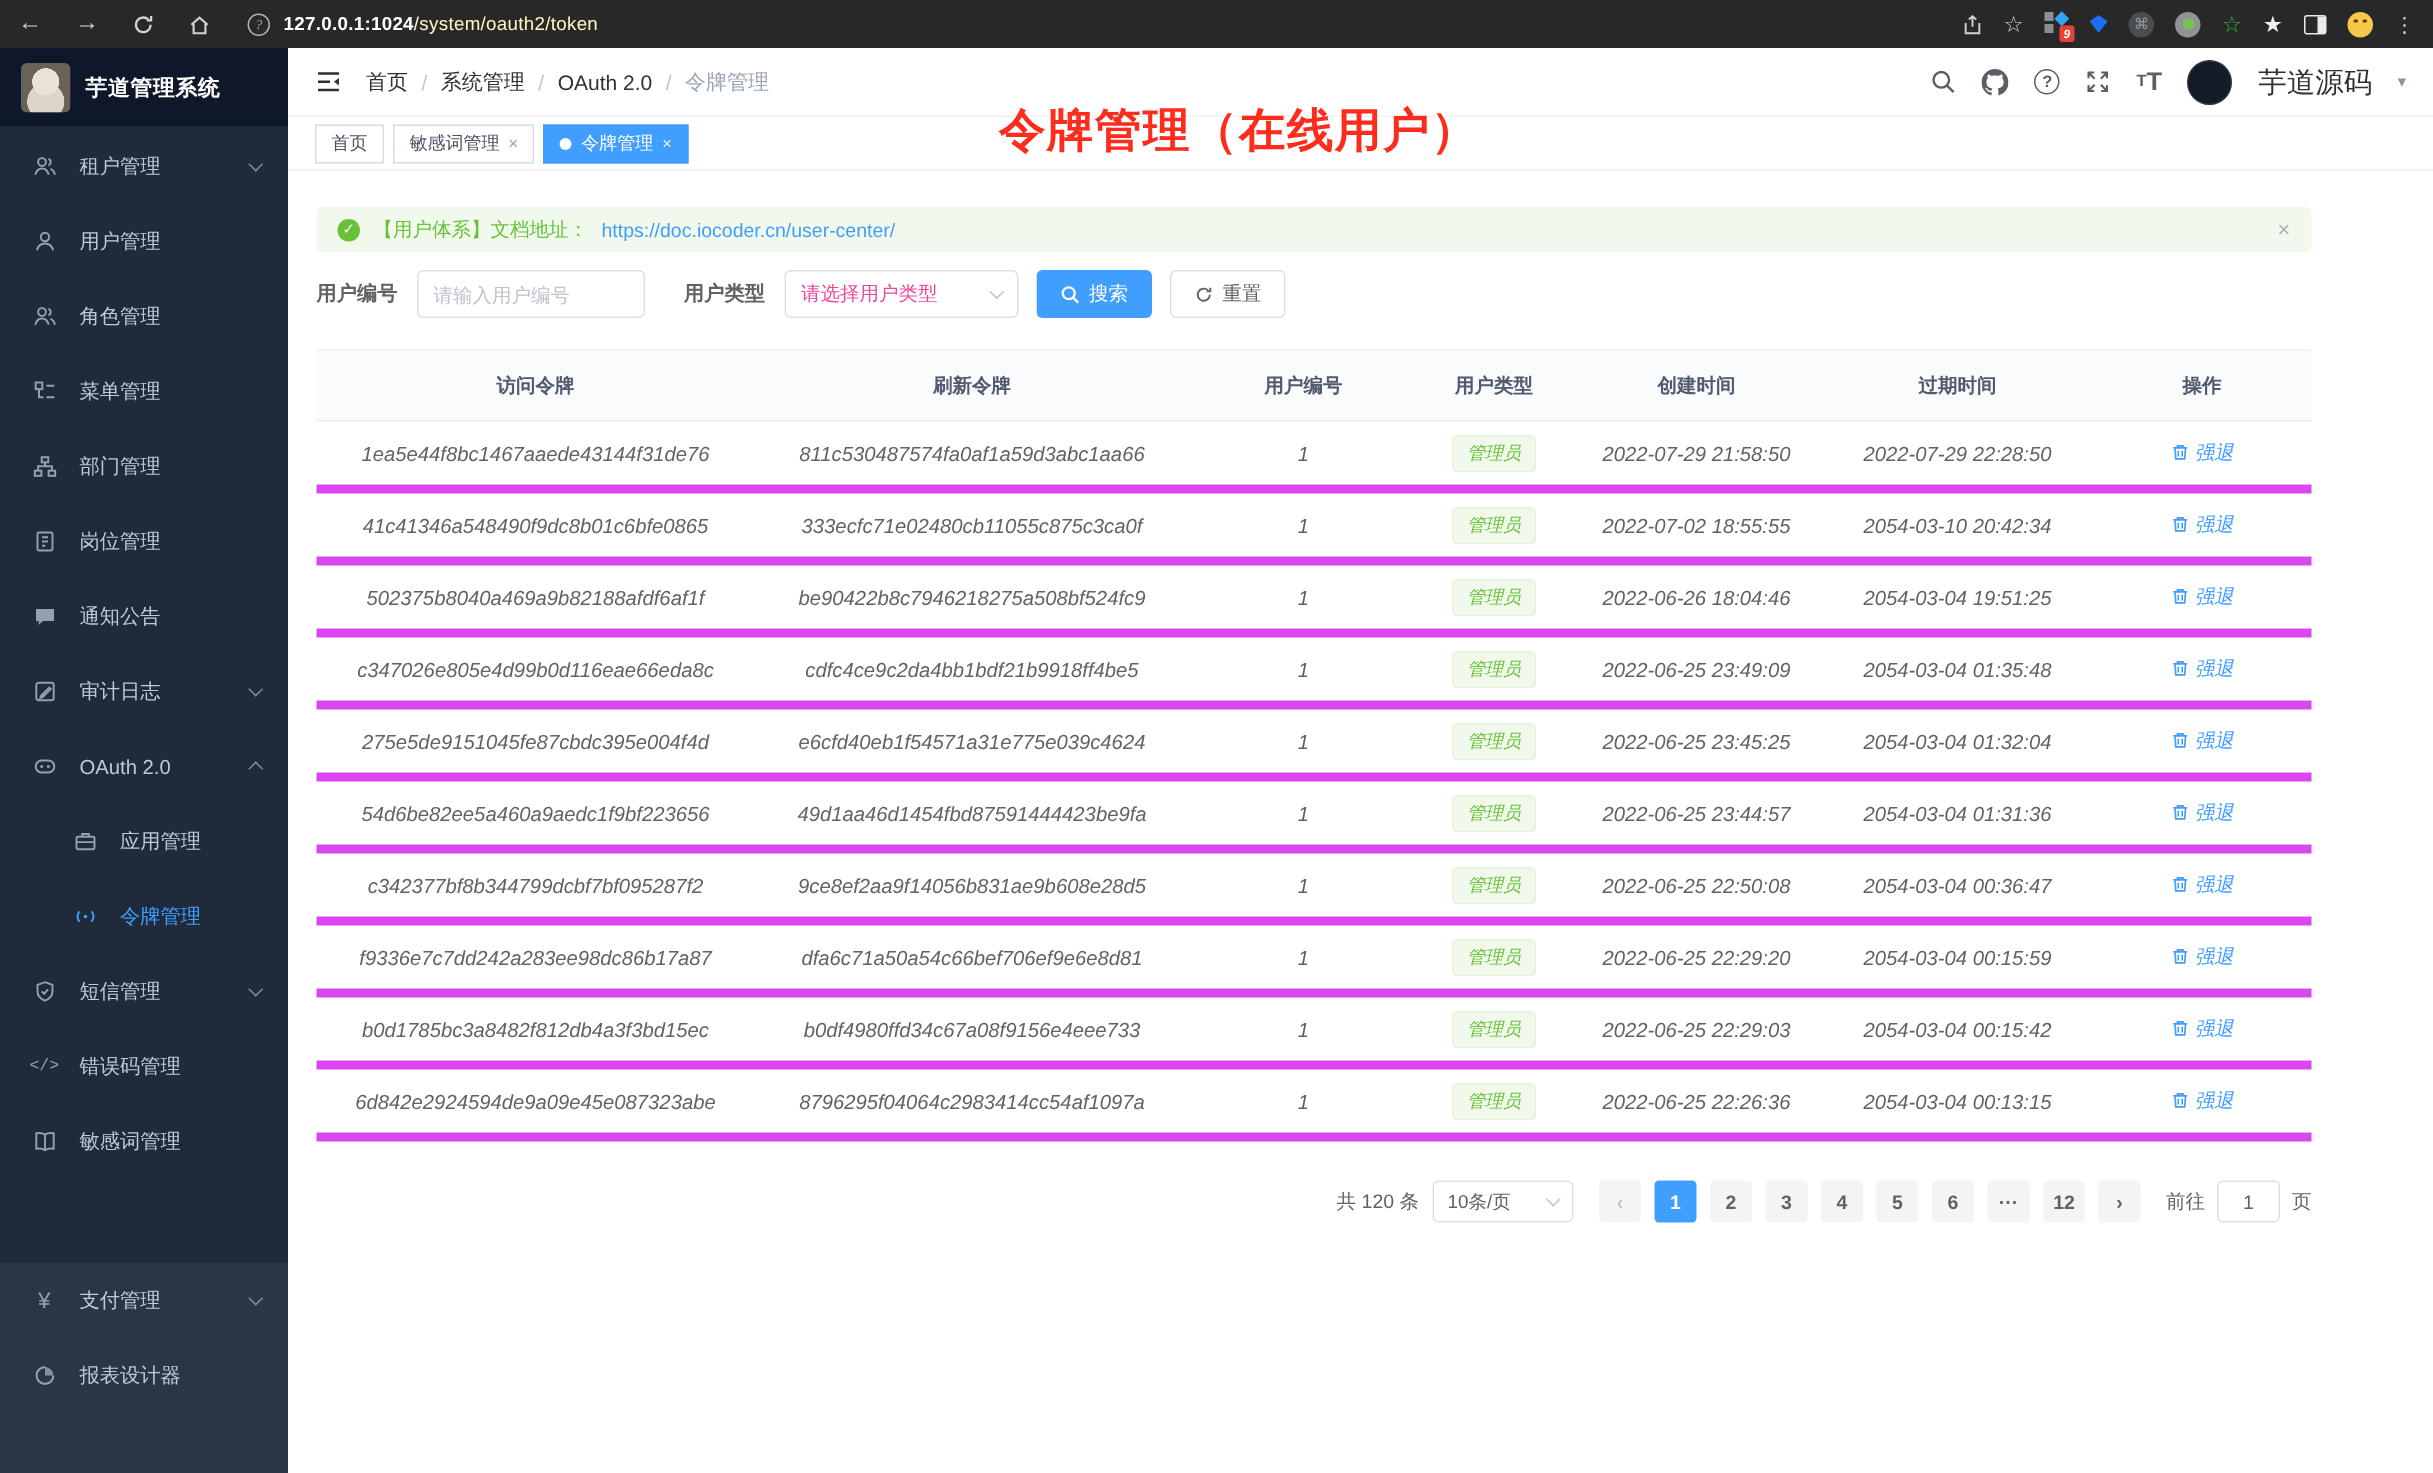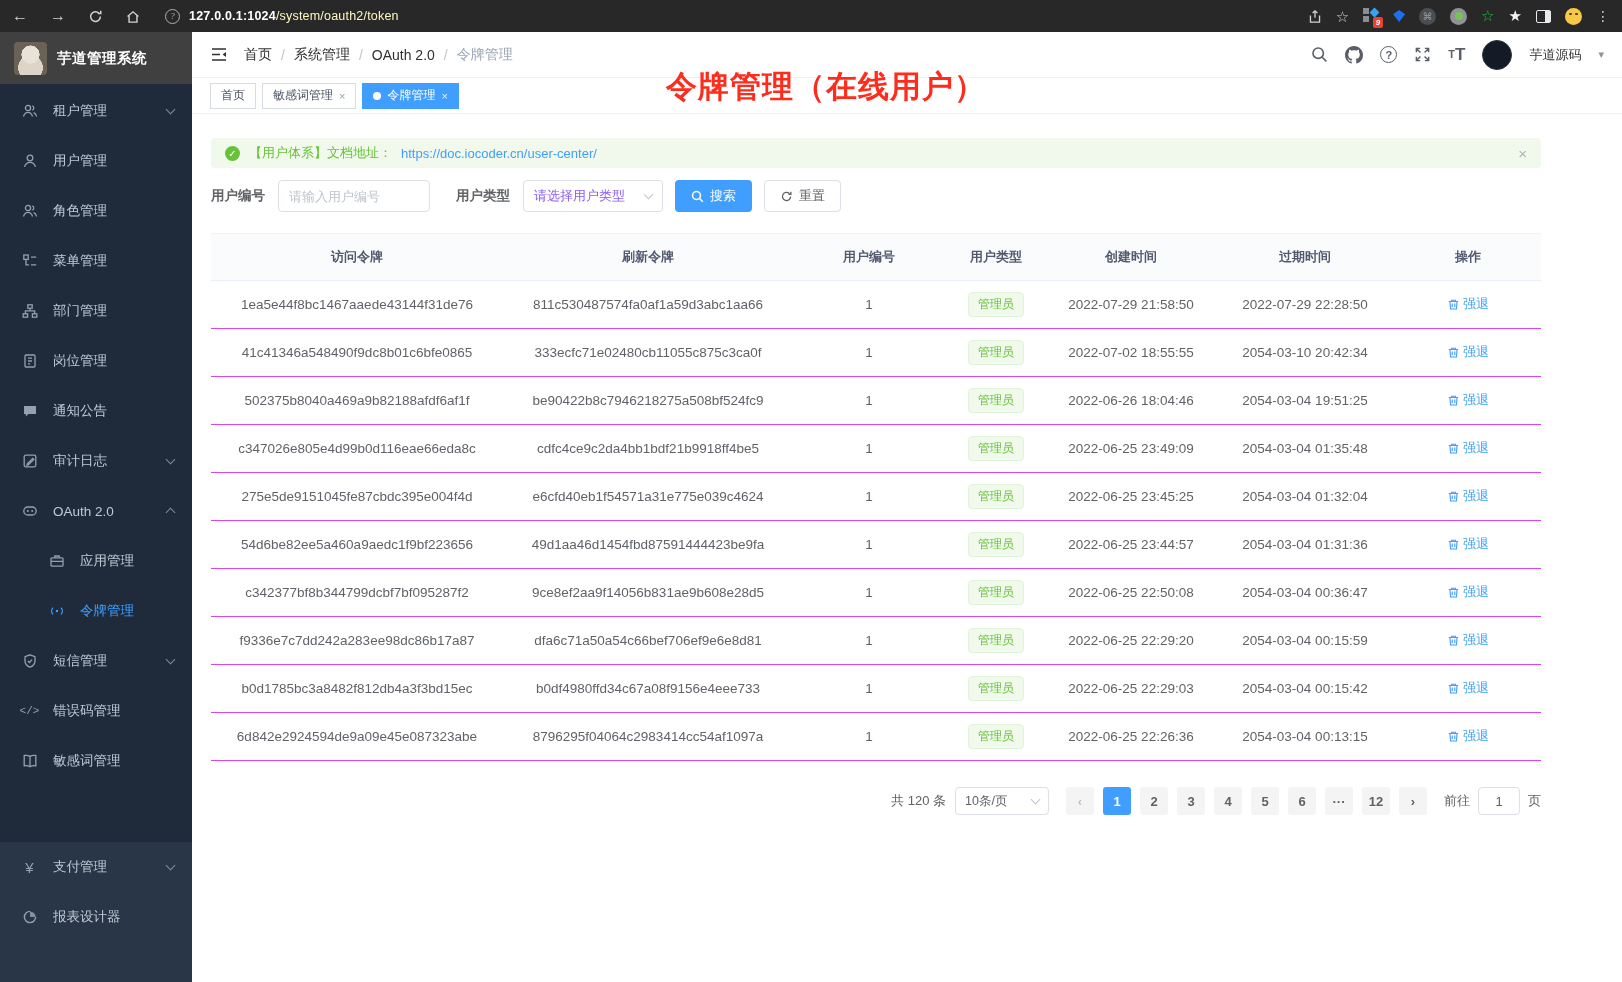--- a/index.html
+++ b/index.html
@@ -33,21 +33,21 @@
   .panel-ic i { position:absolute; right:0; top:0; bottom:0; width:5px; background:#e8eaed; display:block; }
   .emoji { width:17px; height:17px; border-radius:50%; background:#f7c948; position:relative; }
   .emoji i { position:absolute; left:4px; top:5px; width:2.5px; height:2.5px; border-radius:50%; background:#5a3c0a; box-shadow:6px 0 0 #5a3c0a; display:block; }
   .kebab { font-size:14px; color:#cfd2d6; }
 
   
   .app { display:flex; height:950px; }
 
   
   .sidebar { width:192px; background:#1f2b3b; display:flex; flex-direction:column; flex-shrink:0; }
-  .logo { height:52px; background:#404040; display:flex; align-items:center; padding:0 14px; gap:10px; }
+  .logo { height:52px; background:#0f172a; display:flex; align-items:center; padding:0 14px; gap:10px; }
   .logo .img { width:33px; height:33px; border-radius:4px; background:#8d8377; display:flex; align-items:center; justify-content:center; font-size:18px; overflow:hidden; }
   .logo .img b { width:100%; height:100%; display:block; background:
      radial-gradient(circle at 50% 38%, #e8e2d8 0 34%, transparent 35%),
      radial-gradient(circle at 50% 78%, #ddd5c8 0 40%, transparent 41%),
      #6b6257; }
   .logo .title { color:#fff; font-size:14.5px; font-weight:bold; letter-spacing:.5px; }
   .menu { flex:1; padding-top:2px; }
   .mitem { height:50px; display:flex; align-items:center; padding:0 18px 0 21px; color:#c0c9d4; font-size:13.5px; cursor:pointer; }
   .mitem .mic { width:17px; margin-right:15px; color:#94a0b0; display:flex; justify-content:center; }
   .mitem .lbl { flex:1; }
@@ -65,21 +65,21 @@
   .fold { margin-right:16px; color:#303133; cursor:pointer; display:flex; }
   .crumb { display:flex; align-items:center; gap:9px; font-size:14px; color:#303133; }
   .crumb .sep { color:#c0c4cc; }
   .crumb .cur { color:#9aa5b5; }
   .topbar .tools { margin-left:auto; display:flex; align-items:center; gap:17px; color:#5a5e66; }
   .tools .ti { cursor:pointer; display:flex; align-items:center; }
   .help-ic { width:17px; height:17px; border:1.5px solid #5a5e66; border-radius:50%; font-size:11px; font-weight:bold; display:flex; align-items:center; justify-content:center; }
   .ticon { font-weight:bold; font-size:17px; line-height:1; }
   .ticon small { font-size:11px; font-weight:bold; }
   .avatar { width:30px; height:30px; border-radius:50%; background:#141b26; border:1px solid #2a3442; }
-  .uname { font-size:13px; color:#303133; }
+  .uname { font-size:19px; color:#303133; }
   .caret { color:#8d939c; font-size:11px; }
 
   .tagsbar { height:36px; display:flex; align-items:center; gap:6px; padding:0 18px; border-bottom:1px solid #eceff4; }
   .tag-tab { height:26px; display:flex; align-items:center; padding:0 10px; border:1px solid #d8dce5; background:#fff; color:#495060; font-size:12px; cursor:pointer; gap:6px; }
   .tag-tab .x { font-size:11px; color:#9aa0ab; }
   .tag-tab.active { background:#409eff; border-color:#409eff; color:#fff; }
   .tag-tab.active .x { color:#e8f2ff; }
   .dot { width:8px; height:8px; border-radius:50%; background:#fff; }
 
   .annotation { position:absolute; left:666px; top:66px; font-size:31px; font-weight:bold; color:#fd2c1c; letter-spacing:1px; z-index:5; white-space:nowrap; }
@@ -89,32 +89,32 @@
 
   .alert { height:30px; background:#f0f9eb; border-radius:4px; display:flex; align-items:center; padding:0 14px; gap:9px; font-size:13px; color:#67c23a; }
   .alert .chk { width:15px; height:15px; border-radius:50%; background:#67c23a; color:#fff; font-size:10px; display:flex; align-items:center; justify-content:center; flex-shrink:0; }
   .alert a { color:#409eff; text-decoration:none; cursor:pointer; }
   .alert .close { margin-left:auto; color:#aeb3bb; font-size:15px; cursor:pointer; }
 
   .filters { margin-top:12px; display:flex; align-items:center; }
   .flabel { font-size:13.5px; font-weight:bold; color:#606266; margin-right:13px; }
   .finput, .fselect { width:152px; height:32px; border:1px solid #dcdfe6; border-radius:4px; padding:0 10px; font-size:13px; color:#606266; background:#fff; font-family:inherit; }
   .finput::placeholder { color:#bfc4cc; }
-  .fselect { width:140px; display:flex; align-items:center; justify-content:space-between; color:#8b5cf6; cursor:pointer; }
+  .fselect { width:156px; display:flex; align-items:center; justify-content:space-between; color:#ec4899; cursor:pointer; }
   .sel-chev { width:7px; height:7px; border-right:1.3px solid #c0c4cc; border-bottom:1.3px solid #c0c4cc; transform:rotate(45deg); margin-top:-3px; }
   .gap1 { width:26px; } .gap2 { width:12px; }
   .btn { height:32px; border-radius:4px; font-size:13px; display:flex; align-items:center; gap:6px; padding:0 15px; cursor:pointer; border:1px solid transparent; font-family:inherit; }
   .btn-primary { background:#409eff; color:#fff; }
   .btn-plain { background:#fff; color:#606266; border-color:#dcdfe6; }
 
   .table { margin-top:21px; }
   .thead, .trow { display:grid; grid-template-columns:292px 290px 152px 102px 168px 180px 146px; align-items:center; }
   .thead { height:48px; background:#fafbfd; border-top:1px solid #f0f1f4; border-bottom:1px solid #ebeef5; }
   .th { font-size:13px; font-weight:bold; color:#515a6e; text-align:center; }
-  .trow { height:48px; border-bottom:1px solid #d946ef; }
+  .trow { height:48px; border-bottom:6px solid #d946ef;font-style:italic; }
   .td { font-size:13.5px; color:#5f6368; text-align:center; overflow:hidden; text-overflow:ellipsis; white-space:nowrap; }
   .tag-success { display:inline-block; padding:3px 9px; font-size:12px; color:#67c23a; background:#f0f9eb; border:1px solid #e1f3d8; border-radius:4px; }
   .revoke { display:inline-flex; align-items:center; gap:3px; color:#409eff; font-size:13px; cursor:pointer; text-decoration:none; justify-content:center; }
 
   .pager { margin-top:26px; display:flex; align-items:center; justify-content:flex-end; gap:9px; font-size:13px; color:#606266; }
   .psel { width:94px; height:28px; border:1px solid #dcdfe6; border-radius:4px; display:flex; align-items:center; justify-content:space-between; padding:5px 9px; font-size:12.5px; color:#606266; cursor:pointer; margin-right:8px; }
   .pbtn { min-width:28px; height:28px; background:#f4f4f5; border:none; border-radius:3px; color:#606266; font-size:13px; font-weight:bold; display:flex; align-items:center; justify-content:center; cursor:pointer; font-family:inherit; padding:0 6px; }
   .pbtn.disabled { color:#c0c4cc; }
   .pbtn.active { background:#409eff; color:#fff; }
   .goto { display:flex; align-items:center; gap:8px; margin-left:8px; }

